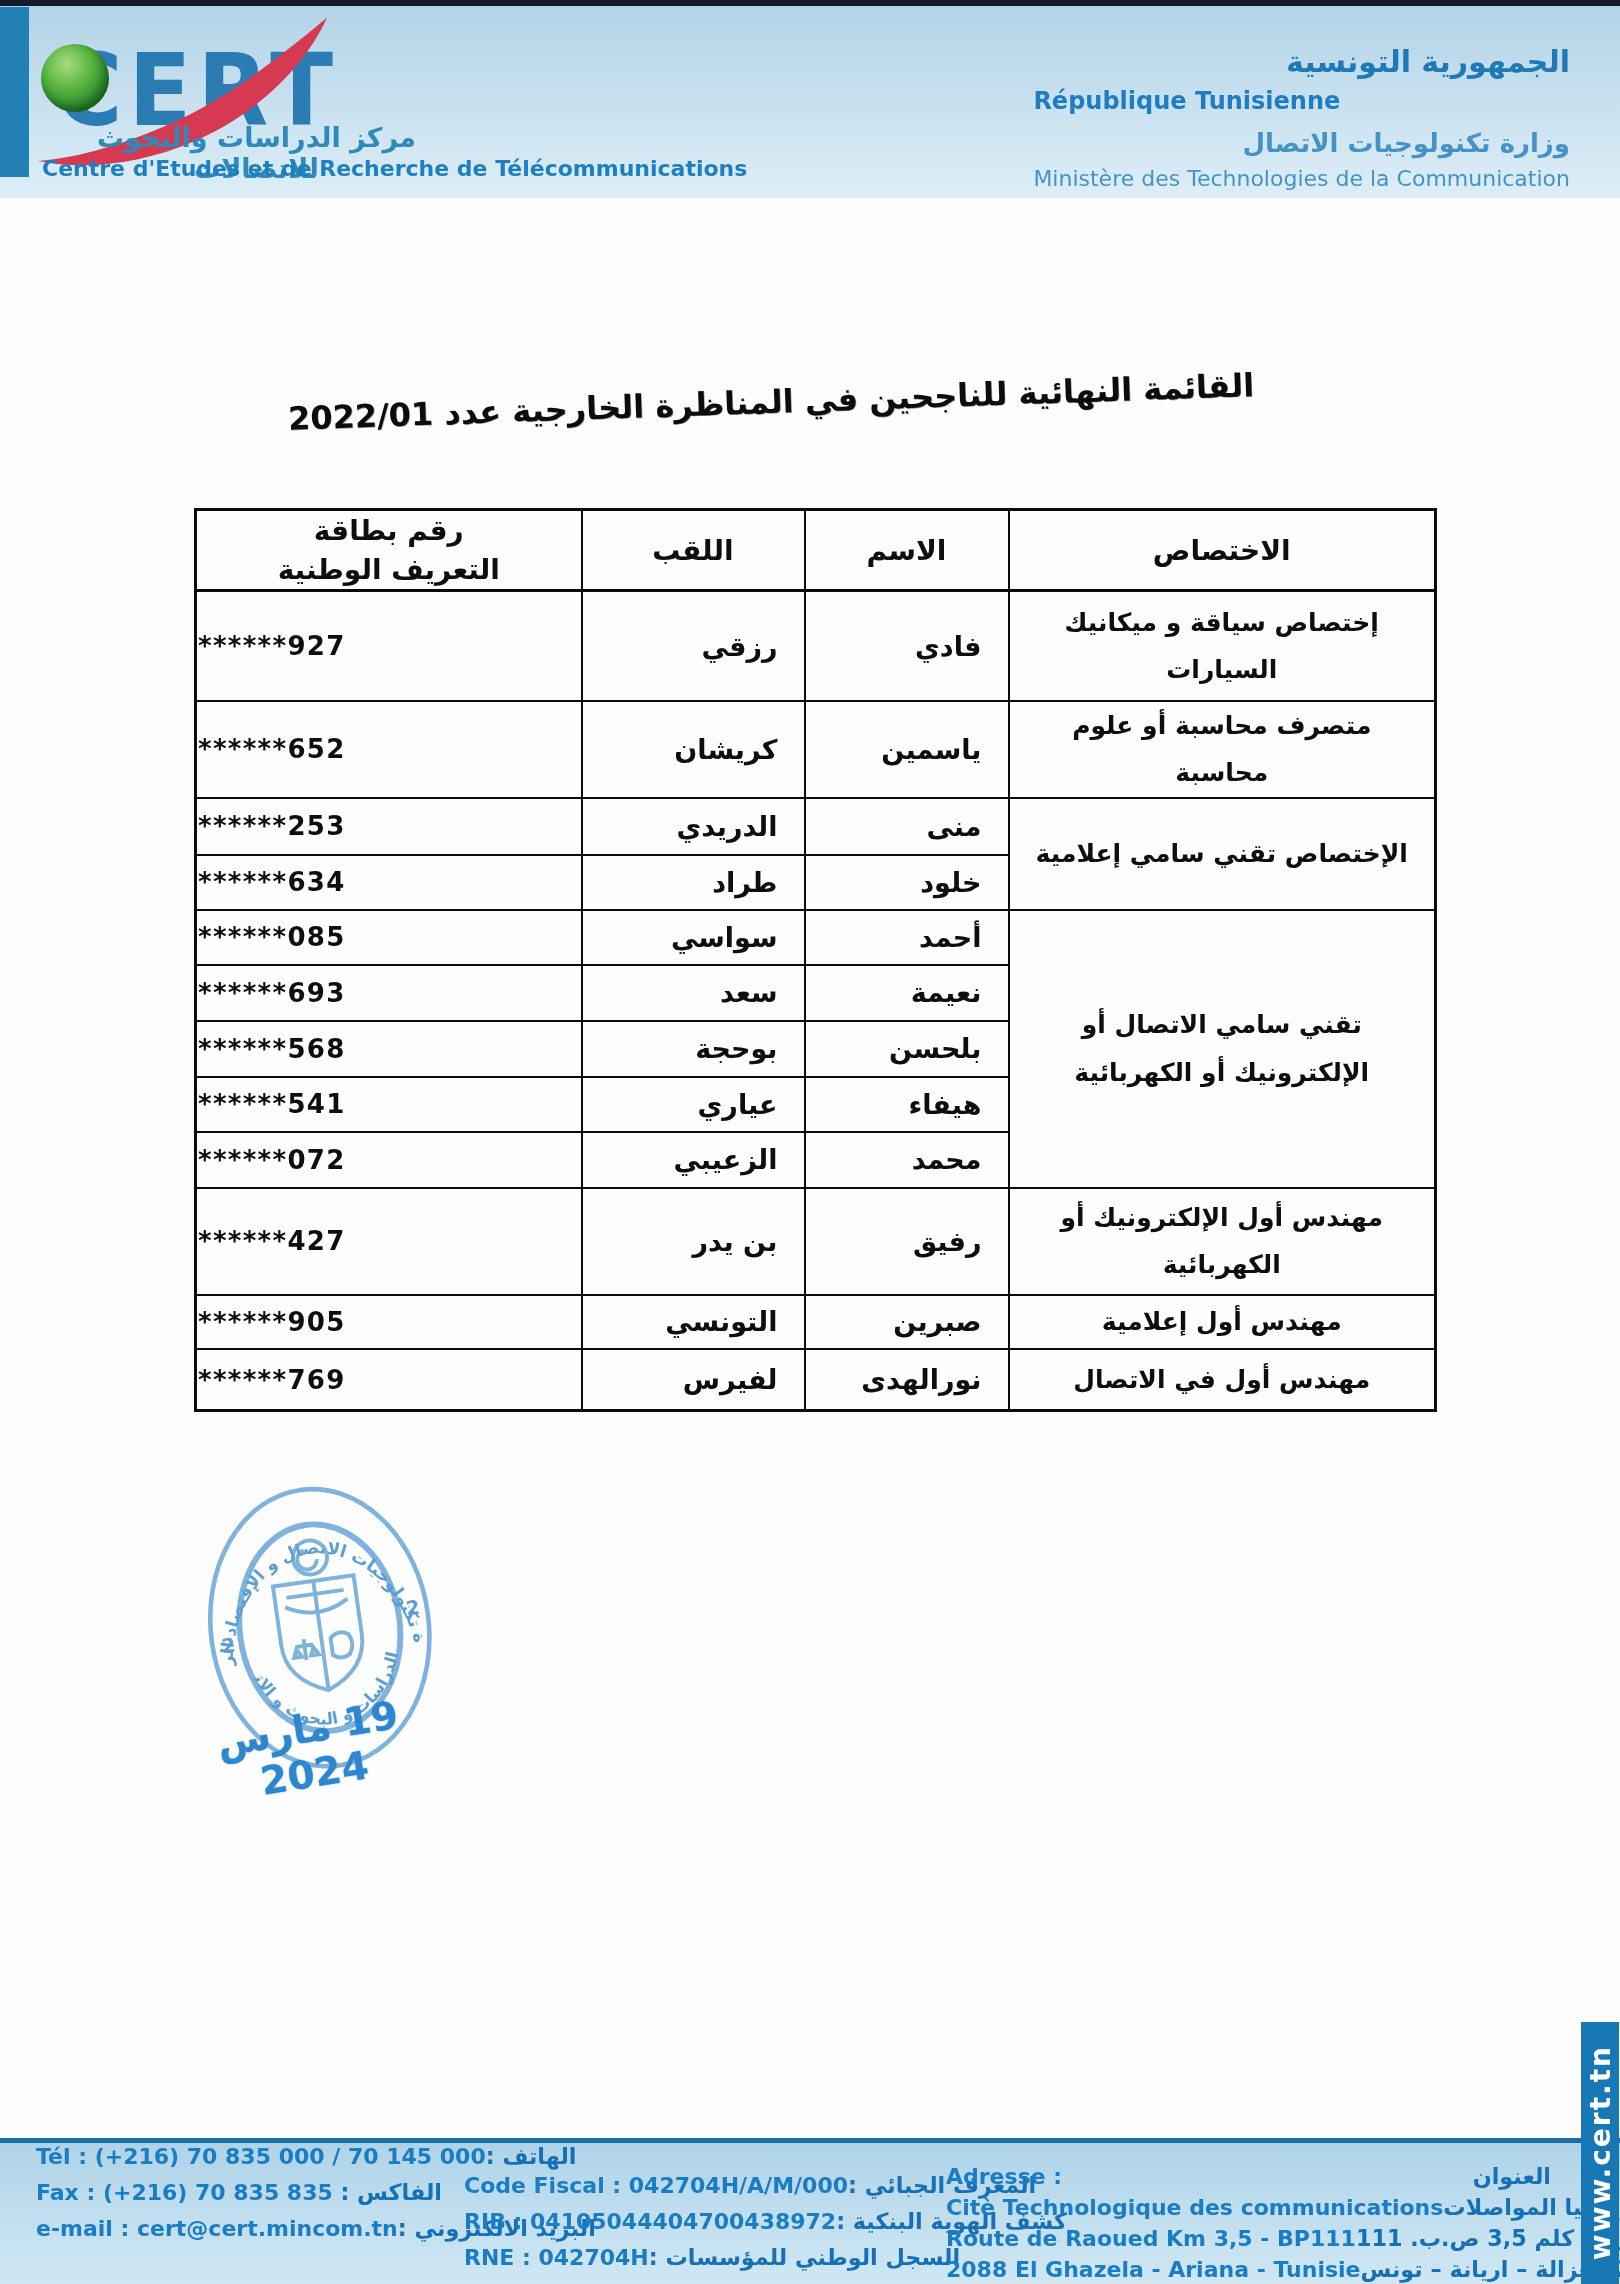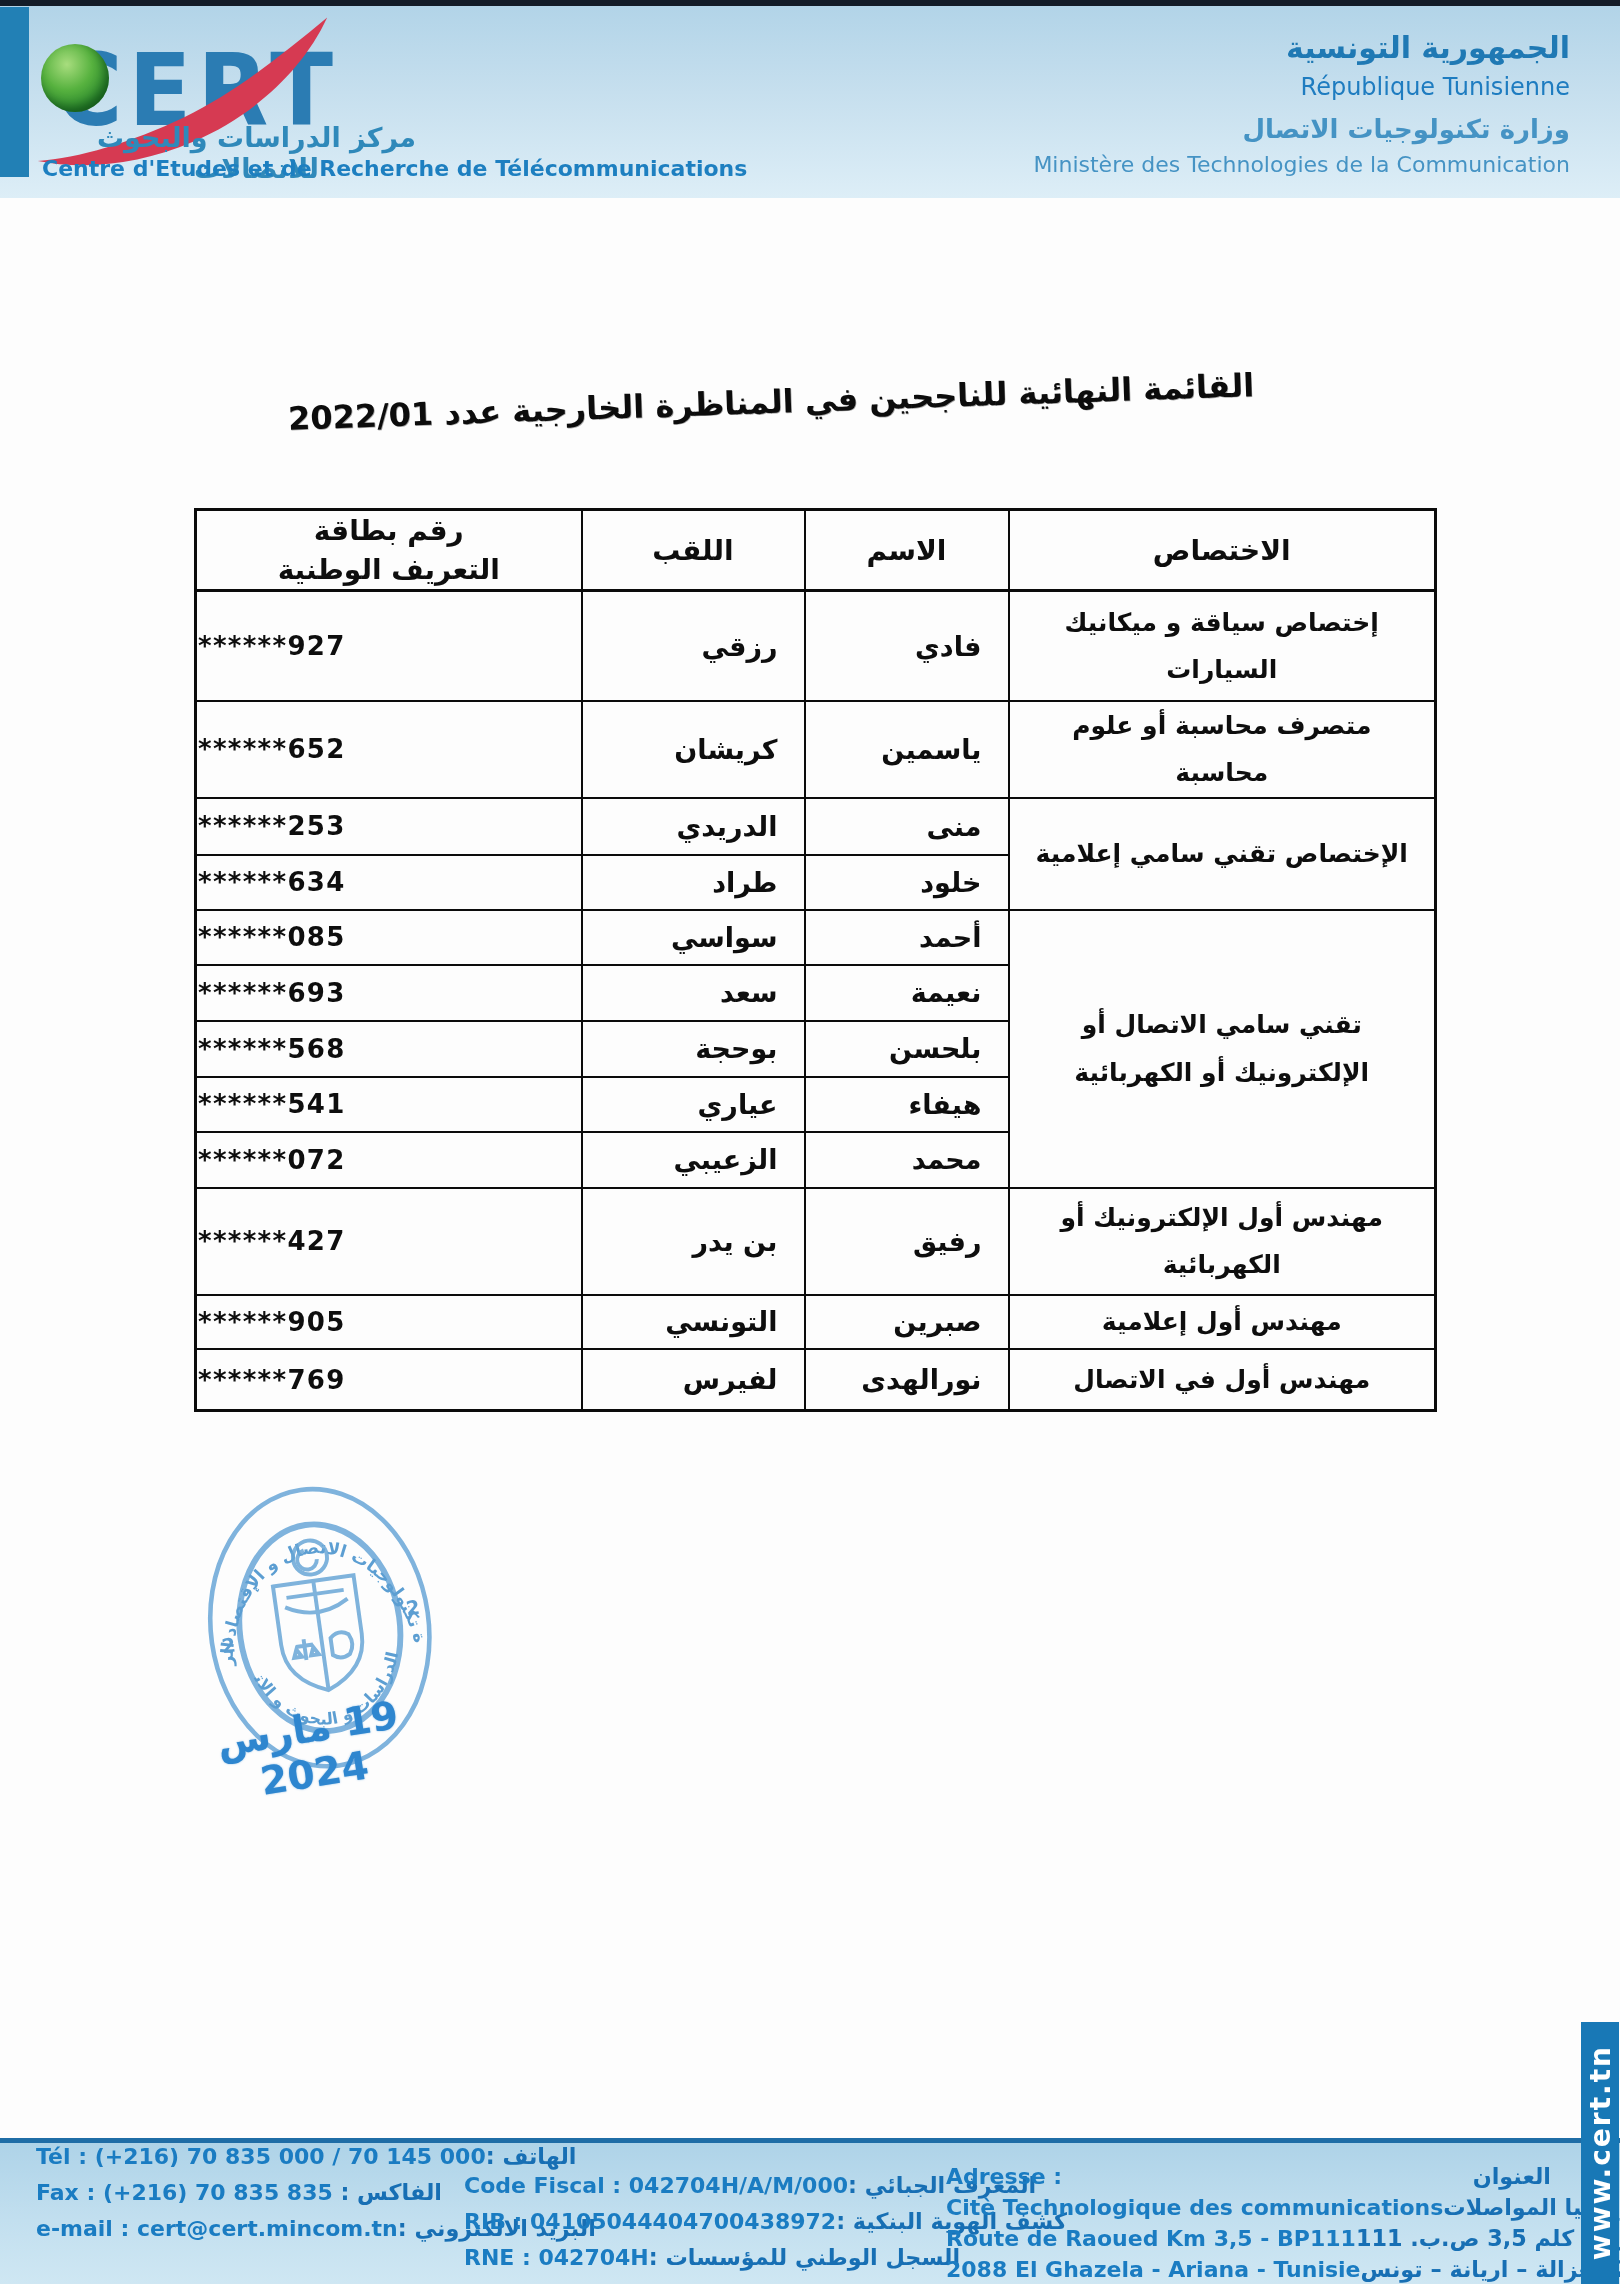--- a/index.html
+++ b/index.html
@@ -19,23 +19,23 @@
     background:radial-gradient(circle at 38% 30%,#a8dd7e 0%,#57b23f 40%,#2c8a2e 72%,#18641e 100%);
     box-shadow:inset -4px -5.3px 9.2px rgba(10,60,15,.55);
   }
   #logo-text{
     position:absolute;left:55px;top:26px;font-size:100px;font-weight:bold;
     color:#2b7cb3;letter-spacing:6.6px;transform:scaleX(.92);transform-origin:left top;
   }
   #logo-swoosh{position:absolute;left:18.4px;top:5.3px;}
   #org-ar{position:absolute;left:46px;top:116px;width:421px;font-size:27px;font-weight:bold;color:#2f89ba;text-align:center;}
   #org-fr{position:absolute;left:42px;top:150px;font-size:22px;font-weight:bold;color:#1d7fc0;}
-  #gov-block{position:absolute;right:51px;top:24px;text-align:right;}
+  #gov-block{position:absolute;right:51px;top:38px;}
   #republic-ar{font-size:30px;font-weight:bold;color:#1f79b4;line-height:1.2;}
-  #republic-fr{font-size:24px;font-weight:normal;color:#1e7cc0;line-height:1.35;margin-top:5.3px;}
+  #republic-fr{font-size:24px;font-weight:bold;color:#1e7cc0;line-height:1.35;margin-top:5.3px;}
   #ministry-ar{font-size:26px;font-weight:bold;color:#4593c4;margin-top:10.5px;line-height:1.2;}
   #ministry-fr{font-size:22px;color:#4593c4;margin-top:6.6px;line-height:1.2;}
   
   #doc-title{
     position:absolute;left:0;right:79px;top:383px;margin:0;text-align:center;
     font-size:32px;font-weight:bold;color:#0c0c0c;transform:rotate(-2deg);
     text-shadow:0.7px 0.7px 0 rgba(0,0,0,.35);
   }
   
   #table-wrap{position:absolute;left:194px;top:508px;width:1240px;}

